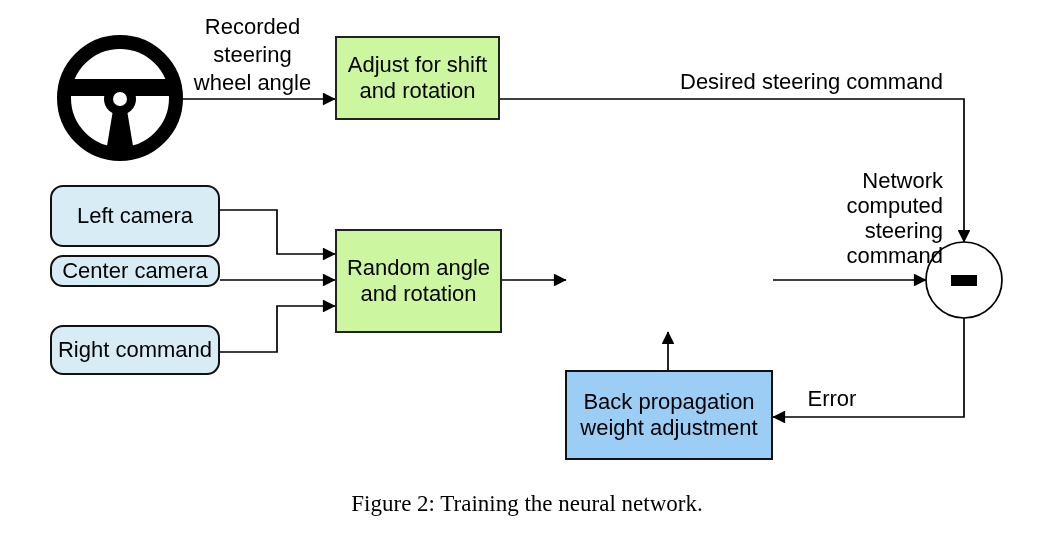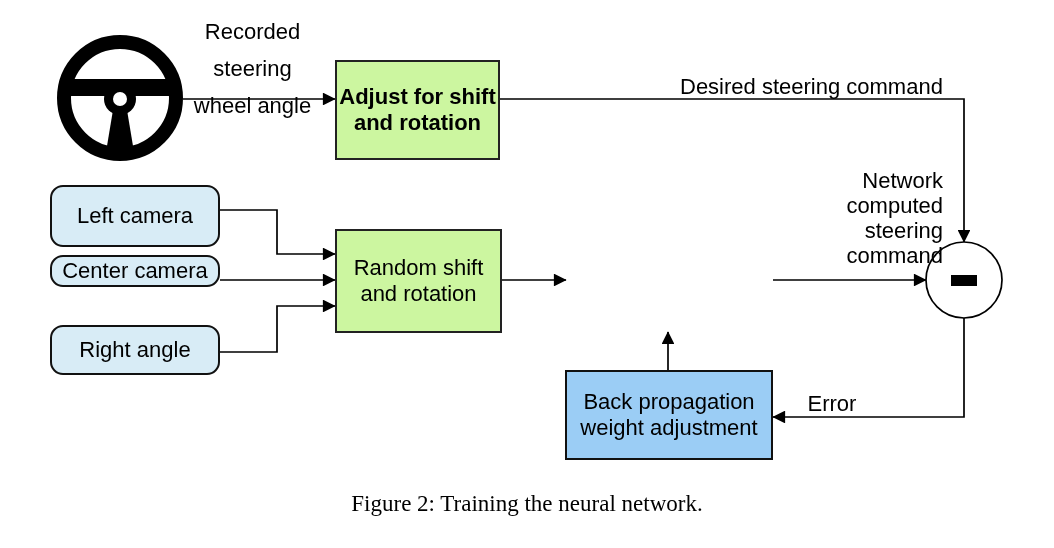--- a/index.html
+++ b/index.html
@@ -14,21 +14,21 @@
     position:absolute; box-sizing:border-box;
     display:flex; align-items:center; justify-content:center;
     text-align:center; white-space:pre-line;
     font-size:22px; line-height:26px; color:var(--text,#000);
   }
   .green  { background:var(--green-fill,#ccf6a0);  border:2px solid var(--green-border,#222); }
   .camera { background:var(--camera-fill,#d8ecf6); border:2px solid var(--camera-border,#111); border-radius:13px; }
   .blue   { background:var(--blue-fill,#9bcdf5);   border:2px solid var(--blue-border,#111); }
   .lbl {
     position:absolute; white-space:pre-line;
-    font-size:22px; line-height:37px; color:var(--text,#000);
+    font-size:22px; line-height:28px; color:var(--text,#000);
   }
   .caption {
     position:absolute; left:0; top:491px; width:100%;
     text-align:center; font-family:"Liberation Serif", serif;
     font-size:23px; color:var(--text,#000);
   }
 </style>
 </head>
 <body>
 
@@ -58,46 +58,46 @@
     <path class="conn" marker-end="url(#arr)" d="M773,280 H926"></path>
     <path class="conn" marker-end="url(#arr)" d="M964,318 V417 H773"></path>
     <path class="conn" marker-end="url(#arr)" d="M668,370 V332"></path>
 
     <g>
       <circle cx="964" cy="280" r="38" fill="#fff" stroke="#000" stroke-width="1.7"></circle>
       <rect x="951" y="275" width="26" height="11" fill="#000"></rect>
     </g>
   </svg>
 
-  <div class="box green" style="left:335px; top:60px;  width:165px; height:100px;font-weight:bold;">
+  <div class="box green" style="left:335px; top:36px;  width:165px; height:84px;">
     <span>Adjust for shift
 and rotation</span>
   </div>
 
   <div class="box green" style="left:335px; top:229px; width:167px; height:104px;">
-    <span>Random shift
+    <span>Random angle
 and rotation</span>
   </div>
 
 
   <div class="box blue" style="left:565px; top:370px; width:208px; height:90px;">
     <span>Back propagation
 weight adjustment</span>
   </div>
 
   <div class="box camera" style="left:50px; top:185px; width:170px; height:62px;">
     <span>Left camera</span>
   </div>
 
   <div class="box camera" style="left:50px; top:255px; width:170px; height:32px;">
     <span>Center camera</span>
   </div>
 
   <div class="box camera" style="left:50px; top:325px; width:170px; height:50px;">
-    <span>Right angle</span>
+    <span>Right command</span>
   </div>
 
   <div class="lbl" style="left:175px; top:13px; width:155px; text-align:center;">Recorded
 steering
 wheel angle</div>
 
   <div class="lbl" style="left:680px; top:68px; width:280px; text-align:left;">Desired steering command</div>
 
   <div class="lbl" style="left:783px; top:168px; width:160px; text-align:right; line-height:25px;">Network
 computed

